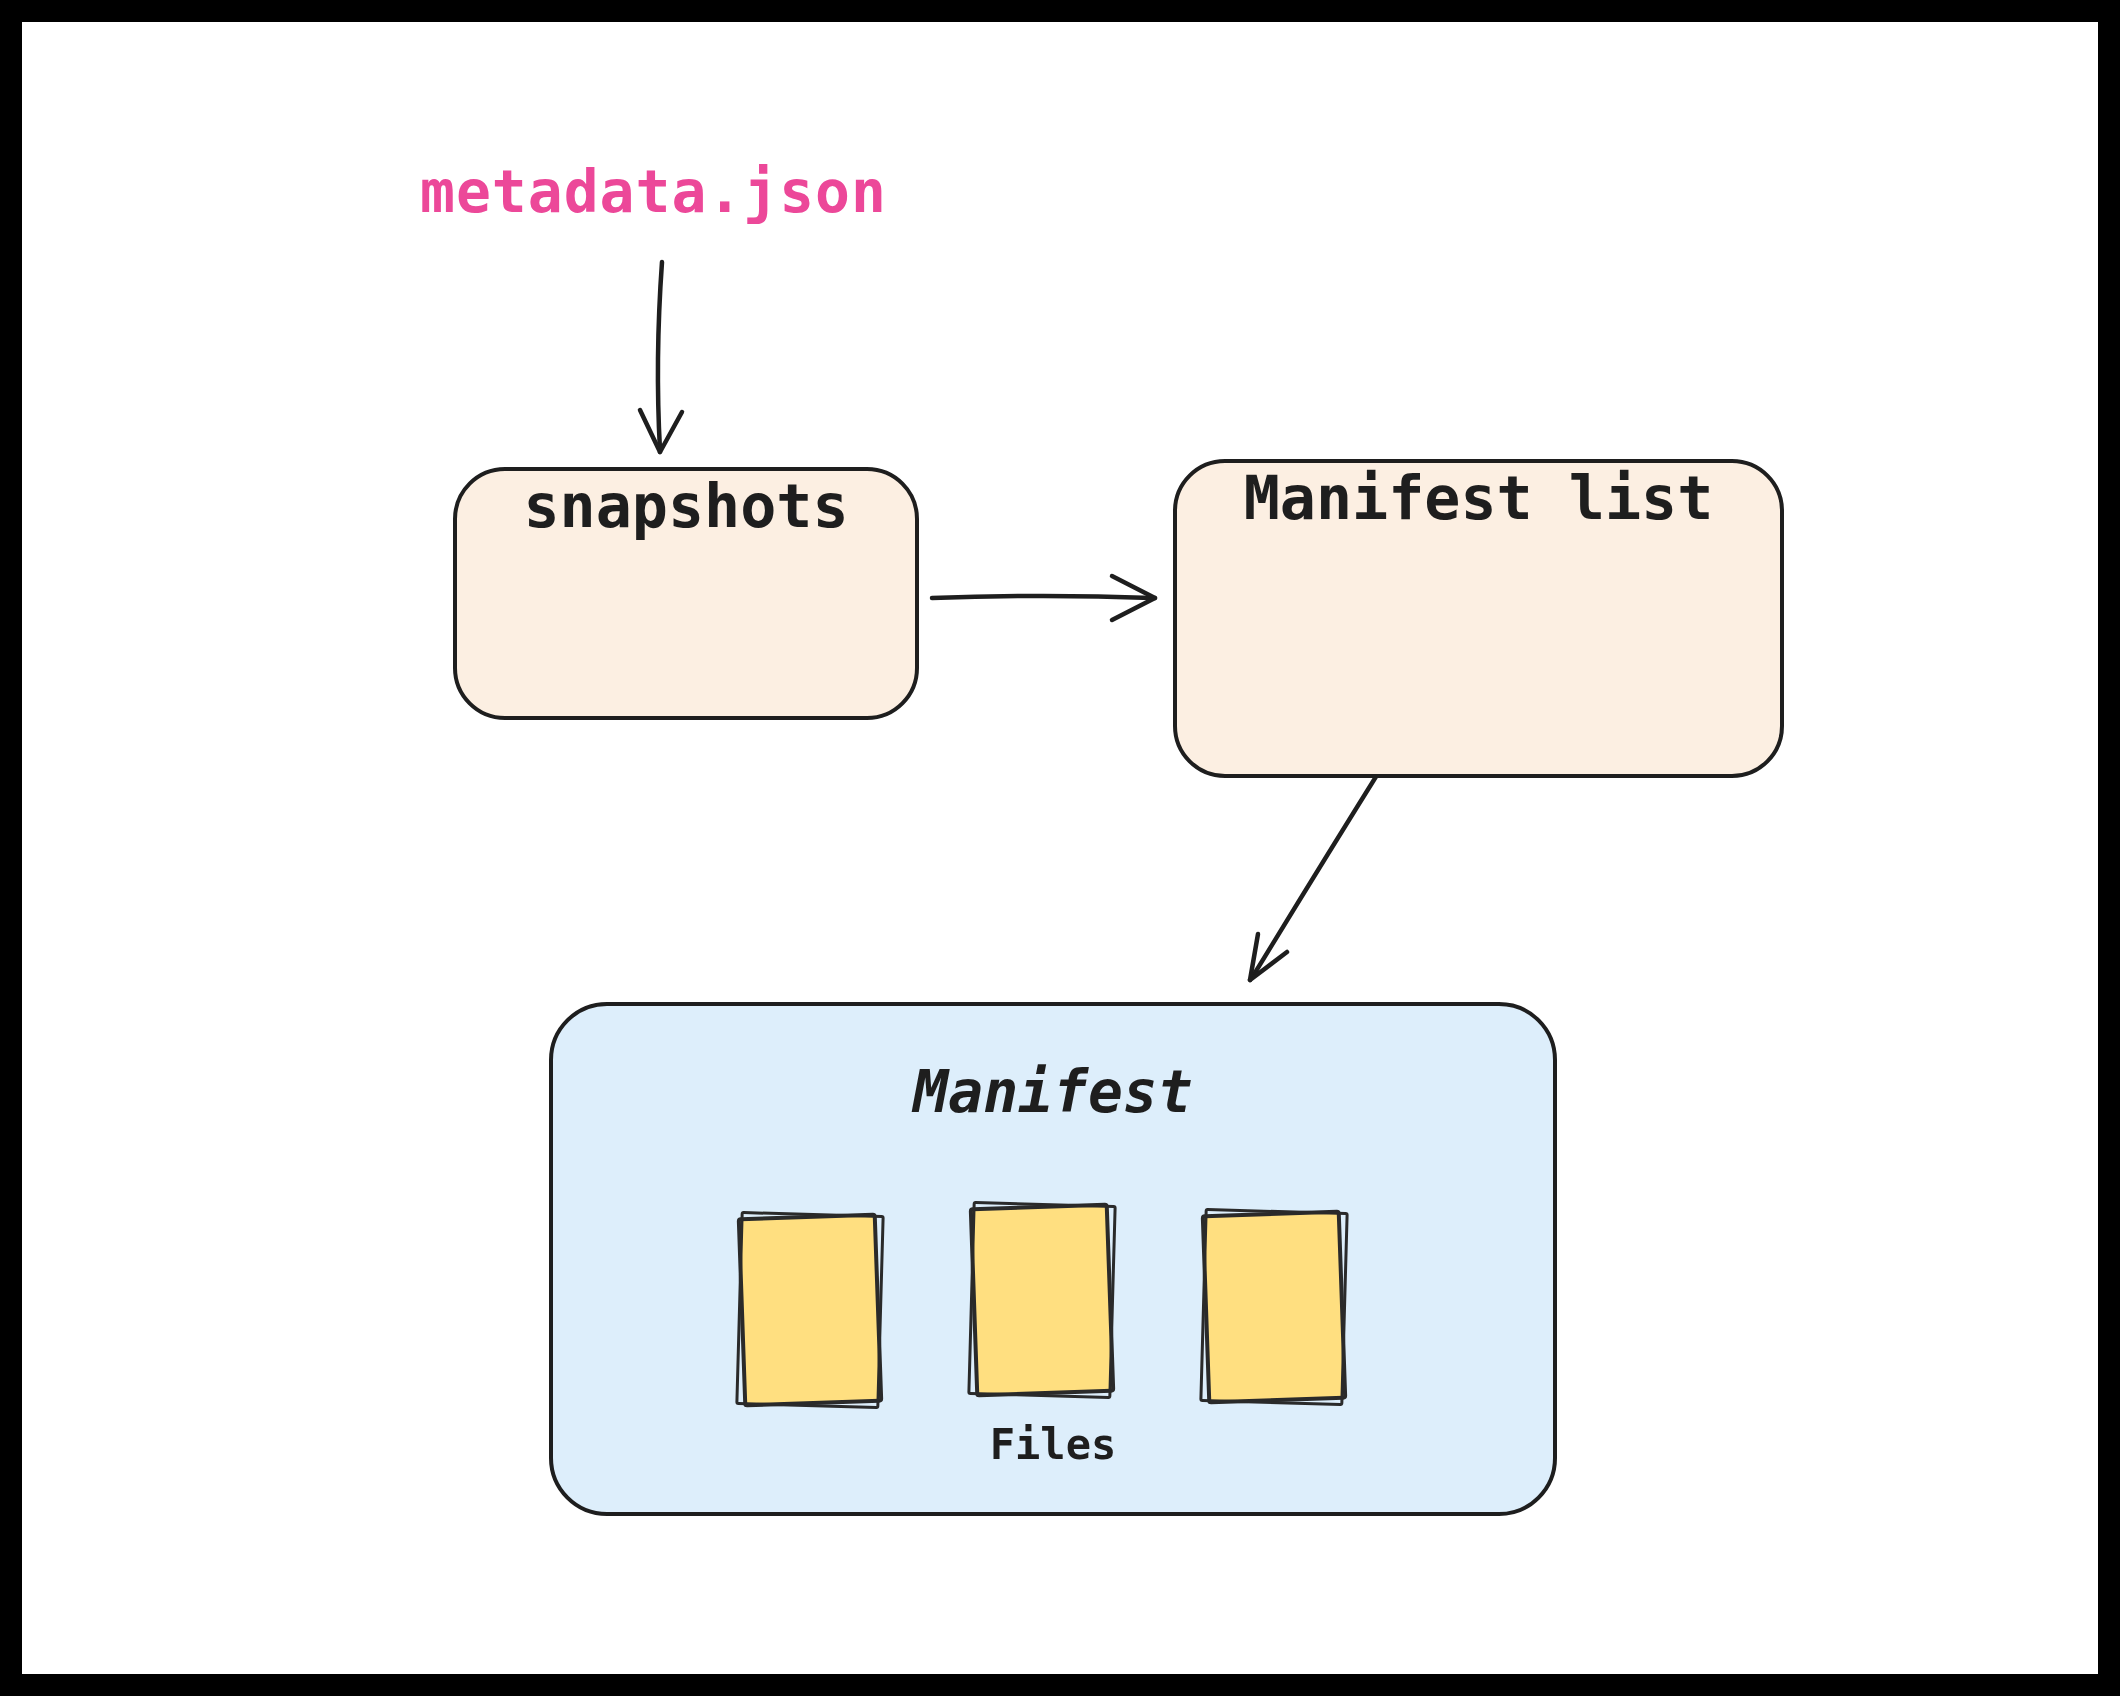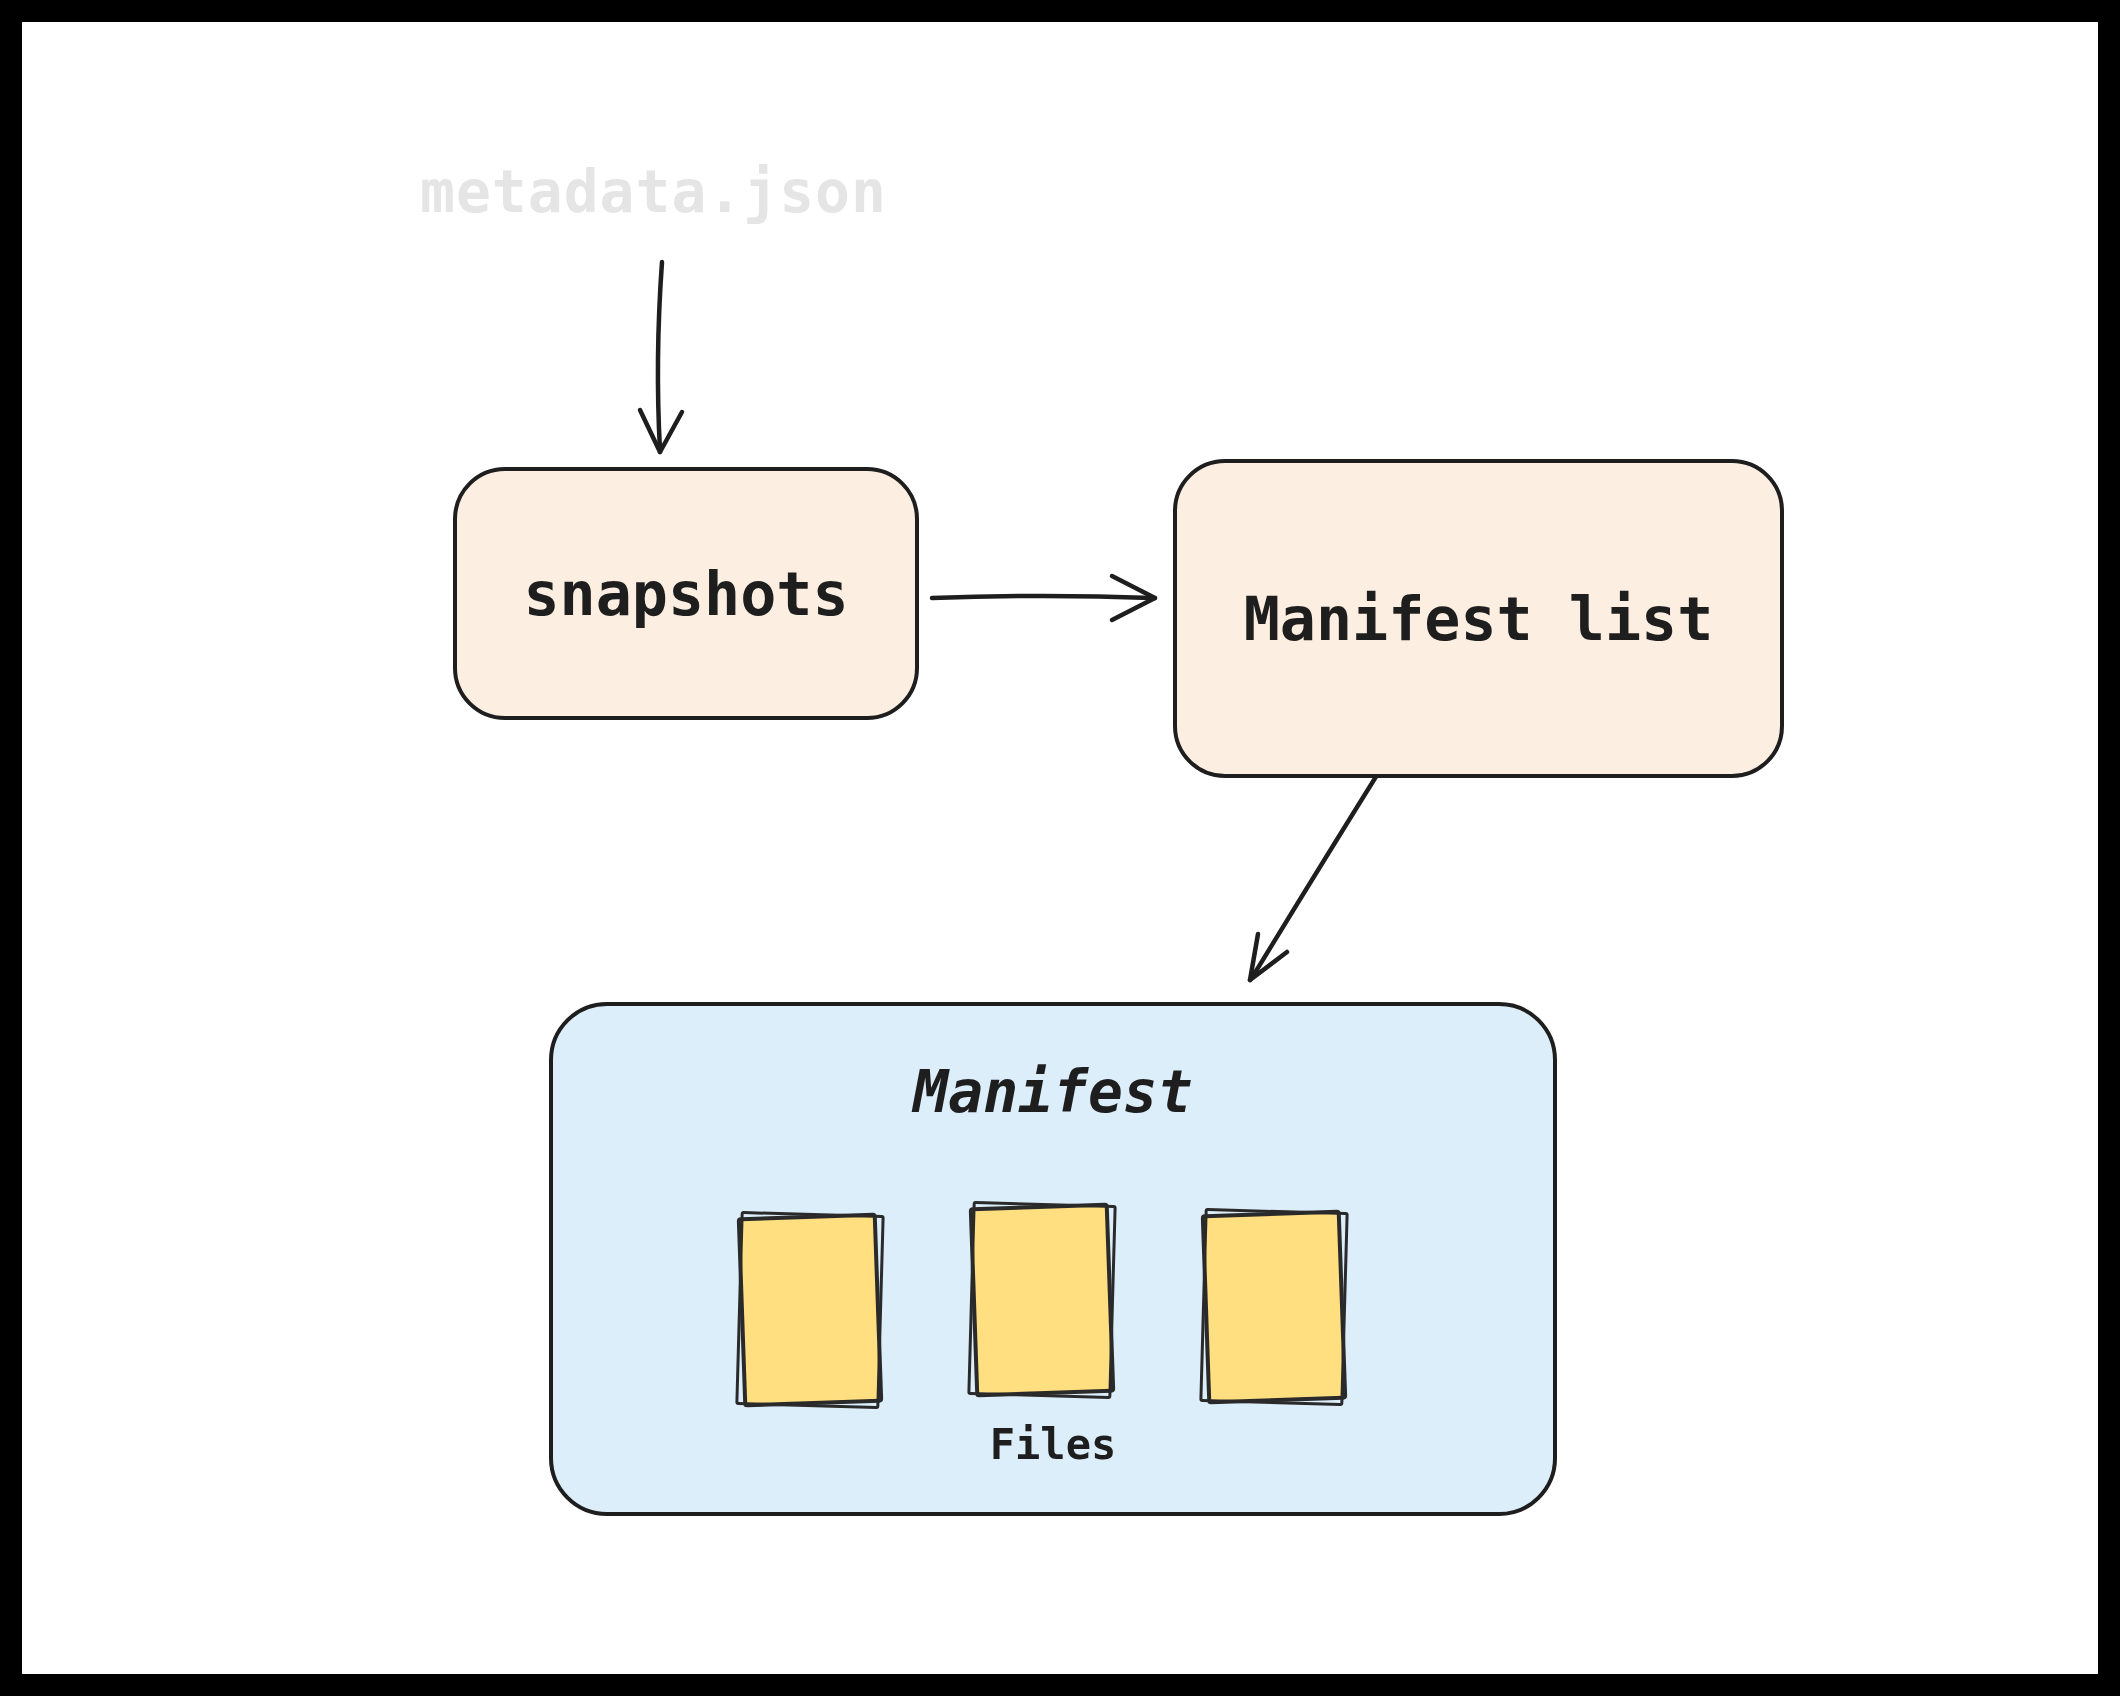--- a/index.html
+++ b/index.html
@@ -15,27 +15,27 @@
   .canvas {
     position: absolute;
     left: 22px; top: 22px; right: 22px; bottom: 22px;
     background: #ffffff;
   }
   .abs { position: absolute; }
 
   .file-label {
     left: 420px; top: 158px;
     font-size: 58px; font-weight: bold;
-    color: #e5e5e5;
+    color: #ec4899;
     letter-spacing: 1px;
     white-space: nowrap;
   }
 
   .node {
-    display: flex; align-items: center; justify-content: center;
+    display: flex; align-items: flex-start; justify-content: center;
     border: 4px solid #1e1e1e;
     font-size: 60px; font-weight: bold;
     white-space: nowrap;
   }
   .node-peach { background: #fcefe2; border-radius: 52px; }
   .node-snapshots   { left: 453px;  top: 467px; width: 466px; height: 253px; }
   .node-manifestlist{ left: 1173px; top: 459px; width: 611px; height: 319px; }
 
   .node-manifest {
     left: 549px; top: 1002px; width: 1008px; height: 514px;

